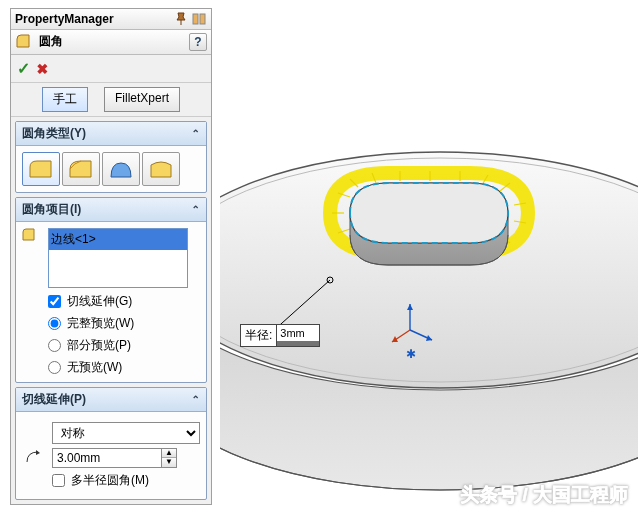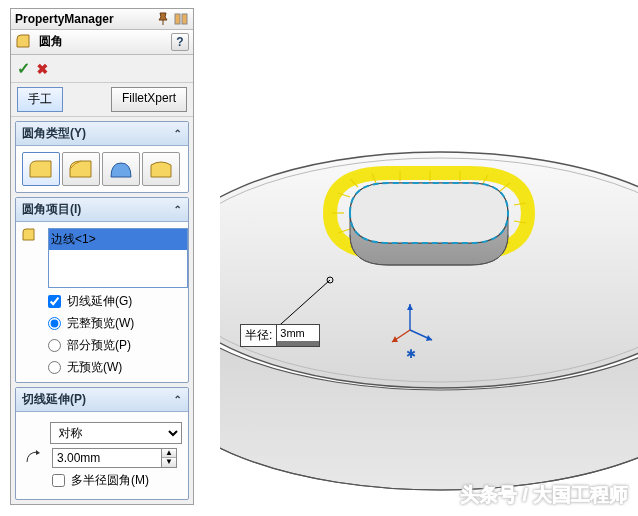--- a/index.html
+++ b/index.html
@@ -1,32 +1,32 @@
 <!DOCTYPE html>
 <html><head>
 <meta charset="utf-8">
 <style>
 * { box-sizing: border-box; margin: 0; padding: 0; font-family: "Microsoft YaHei", "SimSun", Arial, sans-serif; font-size: 12px; }
 body { width: 638px; height: 516px; background: #fff; position: relative; overflow: hidden; }
 
 
-.panel { position: absolute; left: 10px; top: 8px; width: 184px; background: #f0f0f0; border: 1px solid #a0a0a0; }
+.panel { position: absolute; left: 10px; top: 8px; width: 202px; background: #f0f0f0; border: 1px solid #a0a0a0; }
 .pm-title { display:flex; align-items:center; padding:2px 4px; background:linear-gradient(#fdfdfd,#e8e8e8); border-bottom:1px solid #bbb; font-weight:bold; }
 .pm-title .spacer{flex:1}
 .pm-title .tb-icon{width:16px;height:16px;margin-left:2px;display:inline-flex;align-items:center;justify-content:center;border:1px solid transparent}
 
 .feature-title{display:flex;padding:3px 4px;background:linear-gradient(#fefefe,#eaeaea);border-bottom:1px solid #bbb}
 .feature-title .ft-icon{width:18px;height:18px;margin-right:6px}
 .feature-title .qmark{margin-left:auto;width:18px;height:18px;background:linear-gradient(#fefefe,#e0e0e0);border:1px solid #a0a0a0;border-radius:2px;text-align:center;color:#246;font-weight:bold;line-height:16px}
 
 .ok-row{display:flex;align-items:center;gap:6px;padding:4px 6px;border-bottom:1px solid #ccc}
 .check{color:#2a8a2a;font-size:16px;font-weight:bold}
 .xmark{color:#c62828;font-size:14px;font-weight:bold}
 
-.tabs{display:flex;justify-content:space-between;gap:16px;padding:4px 6px;border-bottom:1px solid #ccc;}
+.tabs{display:flex;justify-content:center;gap:16px;padding:4px 6px;border-bottom:1px solid #ccc;}
 .tab{padding:3px 10px;border:1px solid #8a8a8a;background:linear-gradient(#fefefe,#e6e6e6);cursor:pointer}
 .tab.active{background:linear-gradient(#f0f6ff,#d0e4ff);border-color:#6a8ec8}
 
 .section{border:1px solid #8aa0c0;margin:4px;border-radius:2px;background:#fdfdfd}
 .sec-head{display:flex;align-items:center;padding:3px 6px;background:linear-gradient(#e9f1fb,#cddff2);border-bottom:1px solid #9ab0d0;font-weight:bold;color:#234}
 .sec-head .chev{margin-left:auto;color:#345;font-size:10px}
 .sec-body{padding:6px}
 
 .type-row{display:flex;gap:2px}
 .type-btn{width:38px;height:34px;border:1px solid #999;background:linear-gradient(#fdfdfd,#e8e8e8);display:flex;align-items:center;justify-content:center;cursor:pointer;border-radius:2px}

